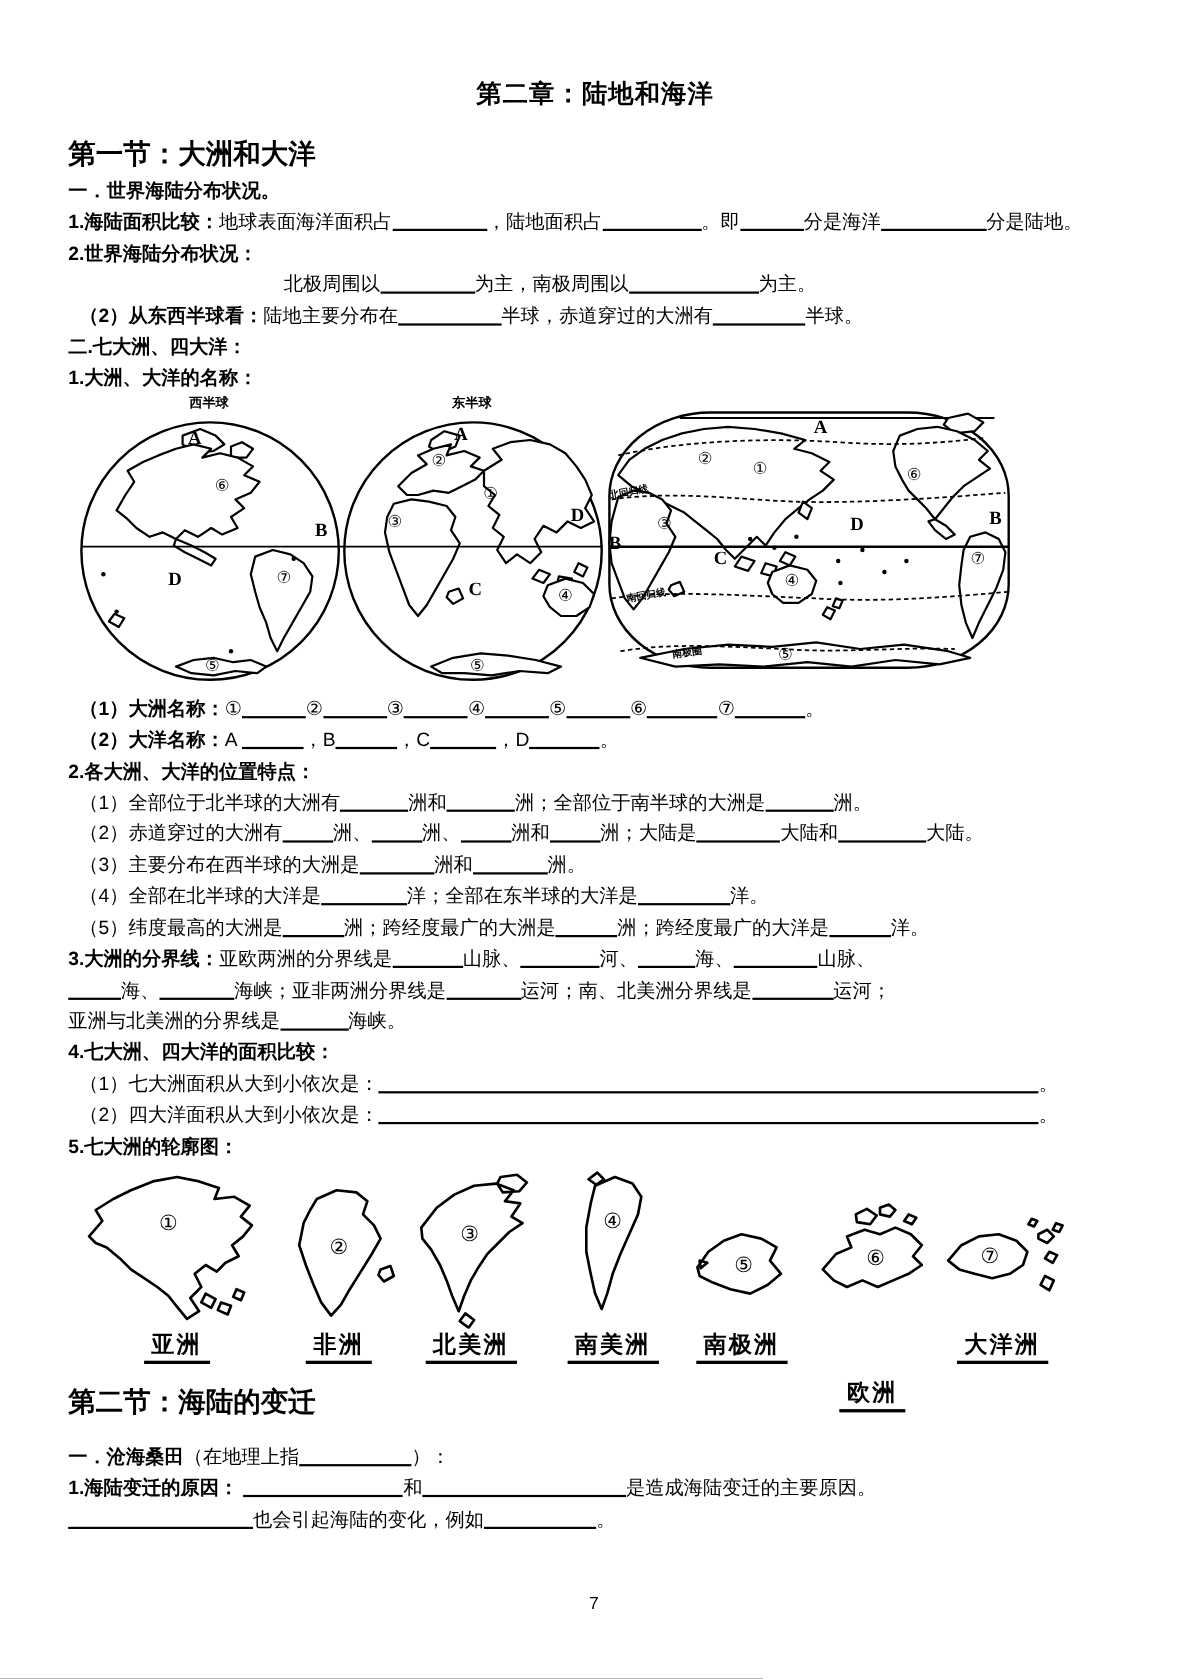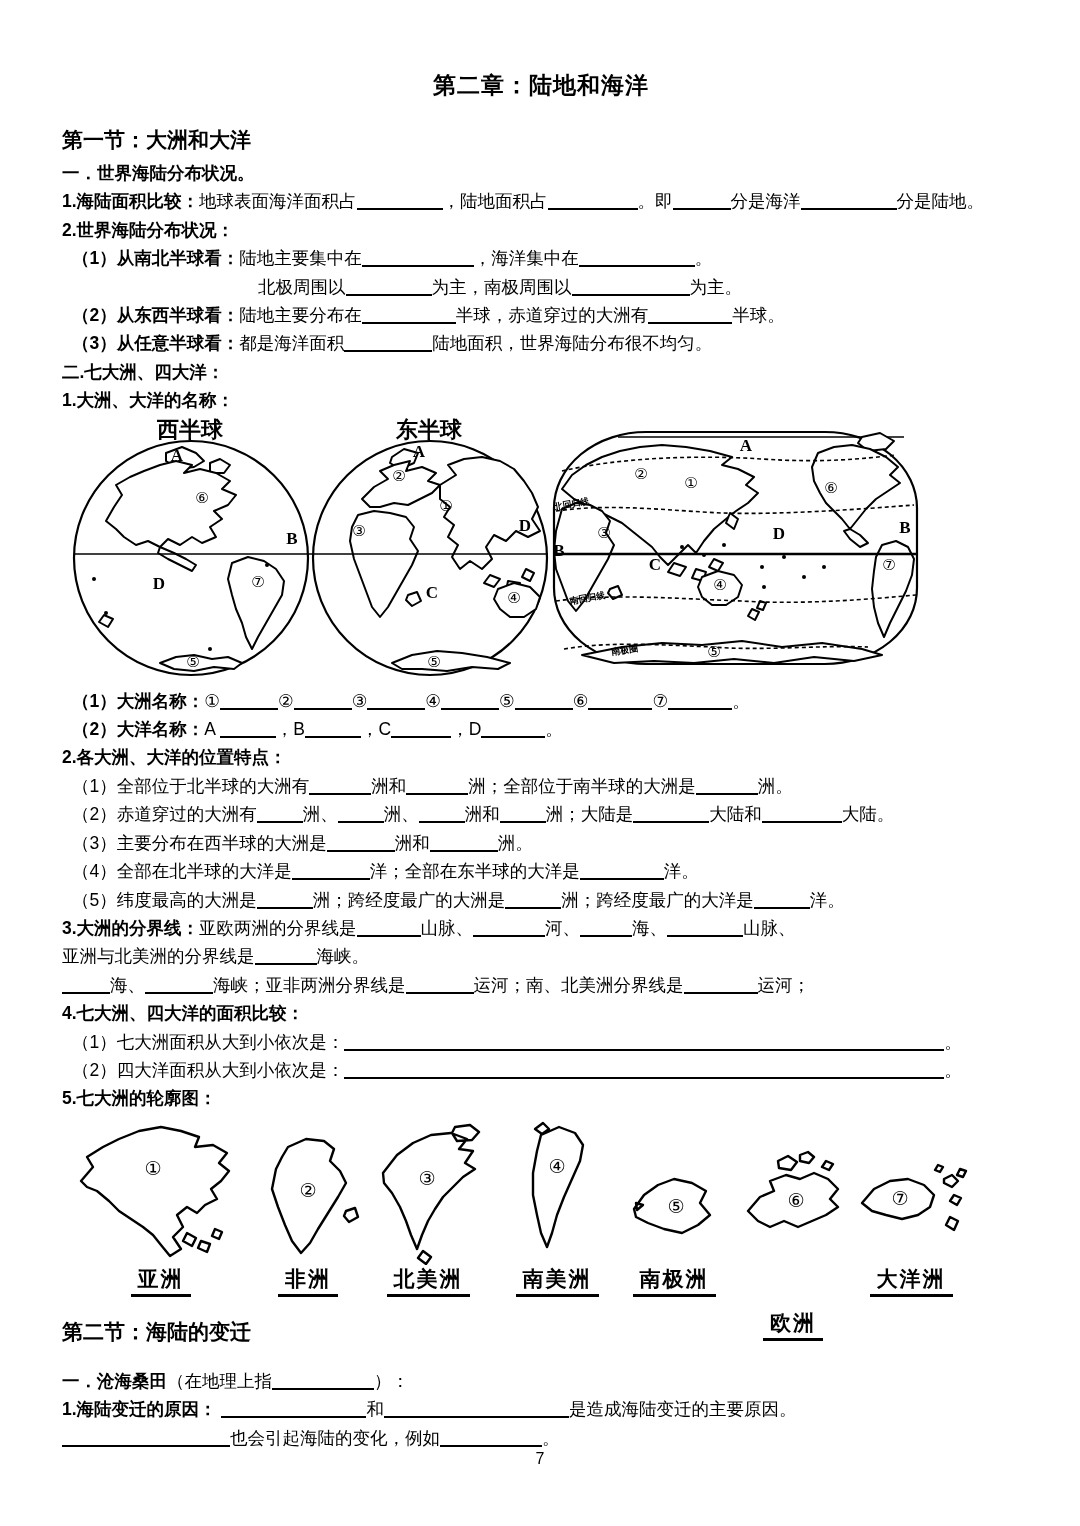--- a/index.html
+++ b/index.html
@@ -3,29 +3,29 @@
 <meta charset="utf-8">
 <style>
   * { margin:0; padding:0; box-sizing:border-box; }
   html,body { background:#888; }
   .page {
     position:relative; width:1080px; height:1526px; background:#fff;
     font-family:"Liberation Sans", sans-serif; color:#000;
     padding:70px 60px 0 62px; overflow:hidden;
   }
   .title { text-align:center; font-size:23px; font-weight:bold; margin-bottom:24px; letter-spacing:1px; }
-  .h2 { font-size:21px; font-weight:bold; line-height:30px; margin:2px 0 4px; }
+  .h2 { font-size:25px; font-weight:bold; line-height:30px; margin:2px 0 4px; }
   .h3 { font-size:17.5px; font-weight:bold; line-height:28.4px; white-space:nowrap; }
   .line { font-size:17.5px; line-height:28.4px; white-space:nowrap; }
   .b { font-weight:bold; }
   .blank { display:inline-block; border-bottom:2px solid #000; height:19px; vertical-align:-3px; }
   
   .figmaps { position:relative; height:264px; margin:2px 0 6px; }
   .hemtitle { position:absolute; top:-2px; width:80px; text-align:center;
-              font-size:22px; font-weight:bold; }
+              font-size:12px; font-weight:bold; }
   .figmaps svg { position:absolute; left:0; top:0; }
   .land { fill:#fff; stroke:#000; stroke-width:2; stroke-linejoin:round; }
   .frame { fill:#fff; stroke:#000; stroke-width:2.2; }
   .ln { stroke:#000; stroke-width:1.6; fill:none; }
   .lnbold { stroke:#000; stroke-width:2.4; fill:none; }
   .dash { stroke:#000; stroke-width:1.6; fill:none; stroke-dasharray:4 3; }
   .dot { fill:#000; stroke:none; }
   .figmaps text { text-anchor:middle; fill:#000; }
   .figmaps text.letter { font-family:"Liberation Serif", serif; font-size:17px; font-weight:bold; }
   .figmaps text.num { font-family:"DejaVu Sans", sans-serif; font-size:15px; }
@@ -43,24 +43,22 @@
 </head>
 <body>
 
 <div class="page">
   <div id="content">
       <div class="title">第二章：陆地和海洋</div>
       <div class="h2">第一节：大洲和大洋</div>
       <div class="h3">一．世界海陆分布状况。</div>
       <div class="line"><span class="b">1.海陆面积比较：</span><span>地球表面海洋面积占</span><span class="blank" style="width: 86px;"></span><span>，陆地面积占</span><span class="blank" style="width: 90px;"></span><span>。即</span><span class="blank" style="width: 58px;"></span><span>分是海洋</span><span class="blank" style="width: 96px;"></span><span>分是陆地。</span></div>
       <div class="h3">2.世界海陆分布状况：</div>
-      <div class="line" style="padding-left: 10px;"><span class="b">（1）从南北半球看：</span><span>陆地主要集中在</span><span class="blank" style="width: 112px;"></span><span>，海洋集中在</span><span class="blank" style="width: 116px;"></span><span>。</span></div>
       <div class="line" style="padding-left: 196px;"><span>北极周围以</span><span class="blank" style="width: 86px;"></span><span>为主，南极周围以</span><span class="blank" style="width: 118px;"></span><span>为主。</span></div>
       <div class="line" style="padding-left: 10px;"><span class="b">（2）从东西半球看：</span><span>陆地主要分布在</span><span class="blank" style="width: 94px;"></span><span>半球，赤道穿过的大洲有</span><span class="blank" style="width: 84px;"></span><span>半球。</span></div>
-      <div class="line" style="padding-left: 10px;"><span class="b">（3）从任意半球看：</span><span>都是海洋面积</span><span class="blank" style="width: 88px;"></span><span>陆地面积，世界海陆分布很不均匀。</span></div>
       <div class="h3">二.七大洲、四大洋：</div>
       <div class="h3">1.大洲、大洋的名称：</div>
       <div class="figmaps">
     <div class="hemtitle" style="left:88px">西半球</div>
     <div class="hemtitle" style="left:327px">东半球</div>
     <svg width="958" height="264" viewBox="0 0 958 264">
 
       <circle cx="129" cy="141" r="117" class="frame"></circle>
       <path class="land" d="M104,36 l16,-6 14,6 8,8 -10,6 -16,2 -12,-8 z"></path>
       <path class="land" d="M148,46 l10,-4 10,6 -6,8 -14,0 z"></path>
@@ -152,22 +150,22 @@
   </div>
       <div class="line" style="padding-left: 10px;"><span class="b">（1）大洲名称：</span><span>①</span><span class="blank" style="width: 58px;"></span><span>②</span><span class="blank" style="width: 58px;"></span><span>③</span><span class="blank" style="width: 58px;"></span><span>④</span><span class="blank" style="width: 58px;"></span><span>⑤</span><span class="blank" style="width: 58px;"></span><span>⑥</span><span class="blank" style="width: 64px;"></span><span>⑦</span><span class="blank" style="width: 64px;"></span><span>。</span></div>
       <div class="line" style="padding-left: 10px;"><span class="b">（2）大洋名称：</span><span>A </span><span class="blank" style="width: 56px;"></span><span>，B</span><span class="blank" style="width: 56px;"></span><span>，C</span><span class="blank" style="width: 60px;"></span><span>，D</span><span class="blank" style="width: 64px;"></span><span>。</span></div>
       <div class="h3">2.各大洲、大洋的位置特点：</div>
       <div class="line" style="padding-left: 10px;"><span>（1）全部位于北半球的大洲有</span><span class="blank" style="width: 62px;"></span><span>洲和</span><span class="blank" style="width: 62px;"></span><span>洲；全部位于南半球的大洲是</span><span class="blank" style="width: 62px;"></span><span>洲。</span></div>
       <div class="line" style="padding-left: 10px;"><span>（2）赤道穿过的大洲有</span><span class="blank" style="width: 46px;"></span><span>洲、</span><span class="blank" style="width: 46px;"></span><span>洲、</span><span class="blank" style="width: 46px;"></span><span>洲和</span><span class="blank" style="width: 46px;"></span><span>洲；大陆是</span><span class="blank" style="width: 76px;"></span><span>大陆和</span><span class="blank" style="width: 80px;"></span><span>大陆。</span></div>
       <div class="line" style="padding-left: 10px;"><span>（3）主要分布在西半球的大洲是</span><span class="blank" style="width: 68px;"></span><span>洲和</span><span class="blank" style="width: 68px;"></span><span>洲。</span></div>
       <div class="line" style="padding-left: 10px;"><span>（4）全部在北半球的大洋是</span><span class="blank" style="width: 78px;"></span><span>洋；全部在东半球的大洋是</span><span class="blank" style="width: 84px;"></span><span>洋。</span></div>
       <div class="line" style="padding-left: 10px;"><span>（5）纬度最高的大洲是</span><span class="blank" style="width: 56px;"></span><span>洲；跨经度最广的大洲是</span><span class="blank" style="width: 56px;"></span><span>洲；跨经度最广的大洋是</span><span class="blank" style="width: 56px;"></span><span>洋。</span></div>
       <div class="line"><span class="b">3.大洲的分界线：</span><span>亚欧两洲的分界线是</span><span class="blank" style="width: 64px;"></span><span>山脉、</span><span class="blank" style="width: 72px;"></span><span>河、</span><span class="blank" style="width: 52px;"></span><span>海、</span><span class="blank" style="width: 76px;"></span><span>山脉、</span></div>
+      <div class="line"><span class="blank" style="width: 48px;"></span><span>海、</span><span class="blank" style="width: 68px;"></span><span>海峡；亚非两洲分界线是</span><span class="blank" style="width: 68px;"></span><span>运河；南、北美洲分界线是</span><span class="blank" style="width: 74px;"></span><span>运河；</span></div>
       <div class="line"><span>亚洲与北美洲的分界线是</span><span class="blank" style="width: 62px;"></span><span>海峡。</span></div>
-      <div class="line"><span class="blank" style="width: 48px;"></span><span>海、</span><span class="blank" style="width: 68px;"></span><span>海峡；亚非两洲分界线是</span><span class="blank" style="width: 68px;"></span><span>运河；南、北美洲分界线是</span><span class="blank" style="width: 74px;"></span><span>运河；</span></div>
       <div class="h3">4.七大洲、四大洋的面积比较：</div>
       <div class="line" style="padding-left: 10px;"><span>（1）七大洲面积从大到小依次是：</span><span class="blank" style="width: 600px;"></span><span>。</span></div>
       <div class="line" style="padding-left: 10px;"><span>（2）四大洋面积从大到小依次是：</span><span class="blank" style="width: 600px;"></span><span>。</span></div>
       <div class="h3">5.七大洲的轮廓图：</div>
       <div class="figcont">
         <div class="cont" style="left: 5px; top: 2px; width: 175px;"><svg width="175" height="144" viewBox="0 0 175 144">
             <path d="M14,64 L26,50 L20,40 L36,30 L52,22 L72,14 L94,10 L114,14 L132,20 L128,30 L146,28 L160,36 L152,46 L162,54 L154,64 L144,72 L150,82 L138,88 L130,96 L120,90 L110,98 L116,110 L106,120 L114,132 L103,139 L94,128 L86,118 L76,110 L64,102 L52,94 L42,84 L30,74 L20,70 Z M120,116 l9,5 -4,8 -9,-5 z M134,124 l9,3 -3,8 -9,-4 z M148,112 l7,3 -3,7 -7,-3 z" class="cpath"></path>
             <text x="86" y="58">①</text>
           </svg></div>
         <div class="cname" style="left: 11px; top: 150px; width: 175px;"><span>亚洲</span></div>

